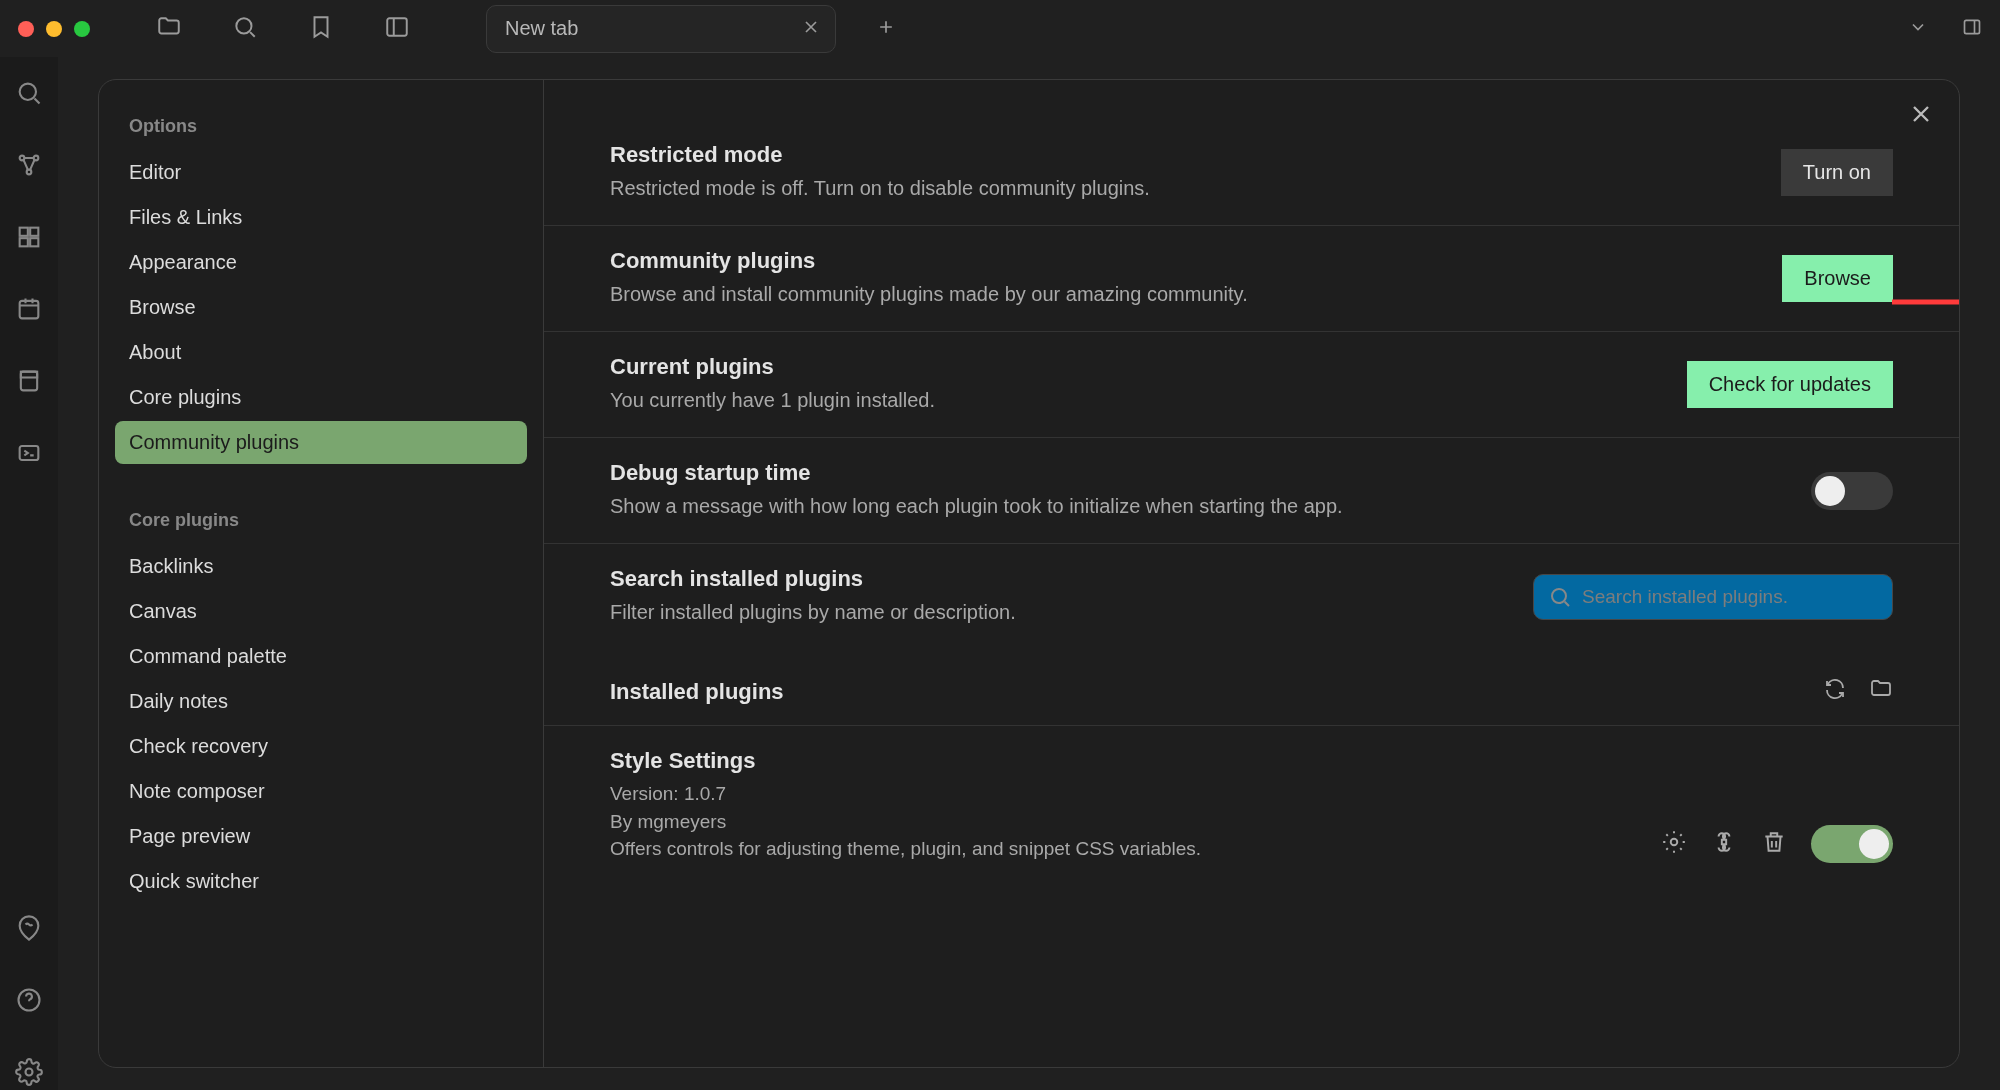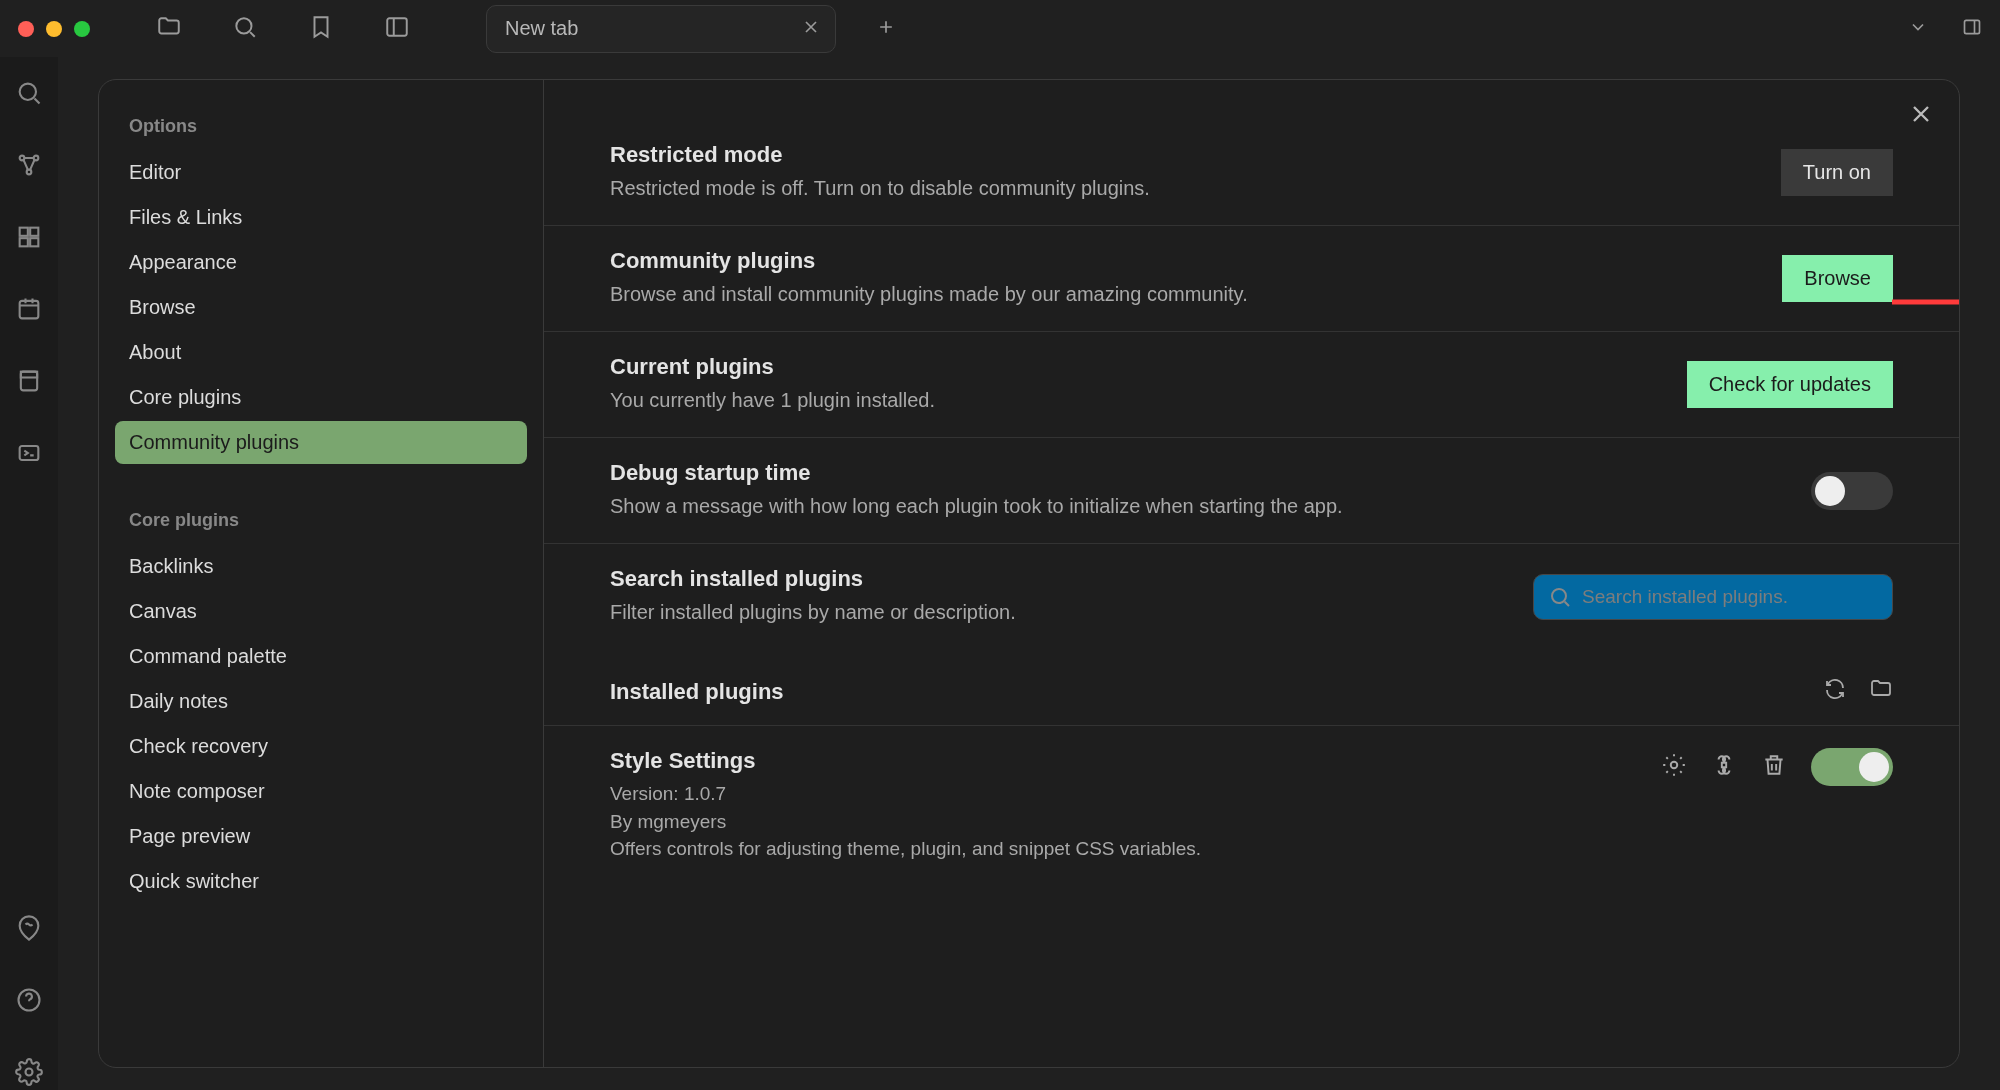--- a/index.html
+++ b/index.html
@@ -41,21 +41,21 @@
 .toggle.on { background: #7aa66f; }
 .knob { width: 30px; height: 30px; border-radius: 50%; background: #eee; position: absolute; top: 4px; }
 .toggle.off .knob { left: 4px; } .toggle.on .knob { right: 4px; }
 .search-wrap { display: flex; align-items: center; background: #0369a1; border: 1px solid #474747; border-radius: 10px; padding: 10px 14px; width: 360px; align-self: center; }
 .search-wrap svg { width: 24px; height: 24px; stroke: #888; fill: none; stroke-width: 2; margin-right: 10px; }
 .search-wrap input { background: transparent; border: none; outline: none; color: #ddd; font-size: 19px; flex: 1; }
 .search-wrap input::placeholder { color: #7d7d7d; }
 .section-title { font-size: 22px; font-weight: 600; color: #e4e4e4; padding: 28px 66px 18px; display: flex; align-items: center; justify-content: space-between; border-bottom: 1px solid #333; }
 .section-title .icons { display: flex; gap: 22px; }
 .section-title .icons svg { width: 24px; height: 24px; stroke: #aaa; fill: none; stroke-width: 1.8; cursor: pointer; }
-.plugin { padding: 22px 66px; display: flex; justify-content: space-between; align-items: flex-start; }
+.plugin { padding: 22px 66px; display: flex; justify-content: space-between; align-items: flex-end; }
 .plugin h3 { font-size: 22px; font-weight: 600; color: #e4e4e4; margin-bottom: 6px; }
 .plugin p { font-size: 19px; color: #a9a9a9; line-height: 1.45; }
 .plugin .controls { display: flex; align-items: center; gap: 24px; }
 .plugin .controls svg { width: 26px; height: 26px; stroke: #aaa; fill: none; stroke-width: 1.8; cursor: pointer; }
 .arrow { position: absolute; left: 1340px; top: 192px; pointer-events: none; }
 .arrow svg { width: 280px; height: 60px; }
 .content-inner { padding-right: 0; }
 </style>
 </head>
 <body>

